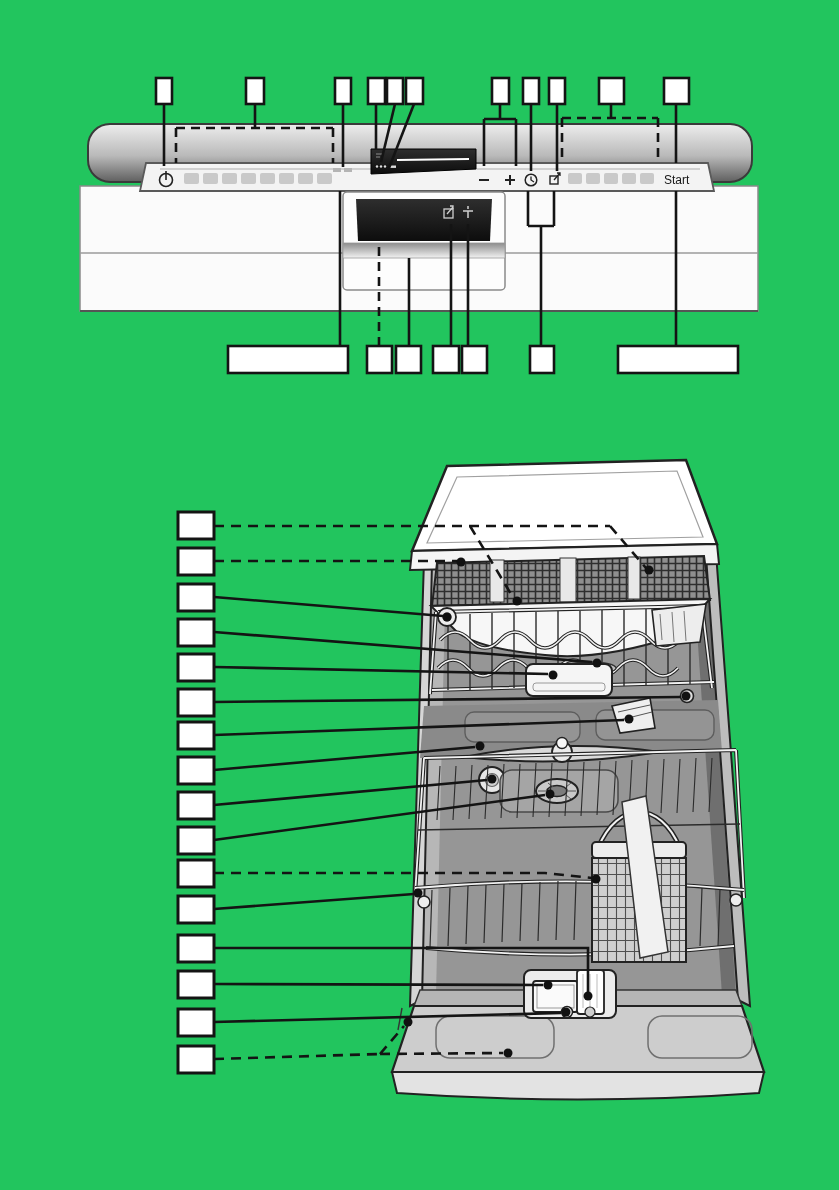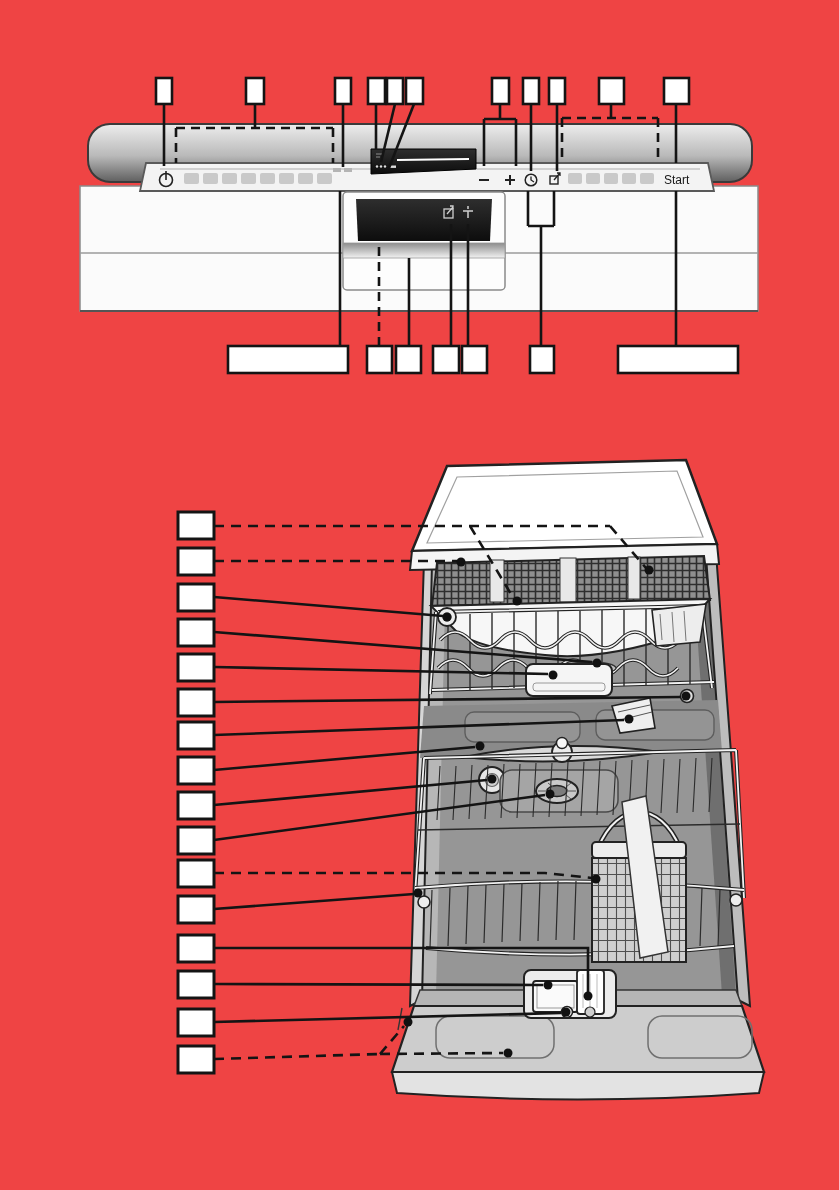--- a/index.html
+++ b/index.html
@@ -1,16 +1,16 @@
 <!DOCTYPE html>
 <html><head>
 <meta charset="utf-8">
 <style>
   html,body{margin:0;padding:0;background:#ffffff;}
-  .page{position:relative;width:839px;height:1190px;background:#ef4444;overflow:hidden;
+  .page{position:relative;width:839px;height:1190px;background:#22c55e;overflow:hidden;
         font-family:"Liberation Sans", sans-serif;text-align:right;}
   svg{display:block;}
   text{font-family:"Liberation Sans", sans-serif;}
 </style>
 </head>
 <body>
 
 <div class="page">
 <svg width="839" height="1190" viewBox="0 0 839 1190">
   <defs>

